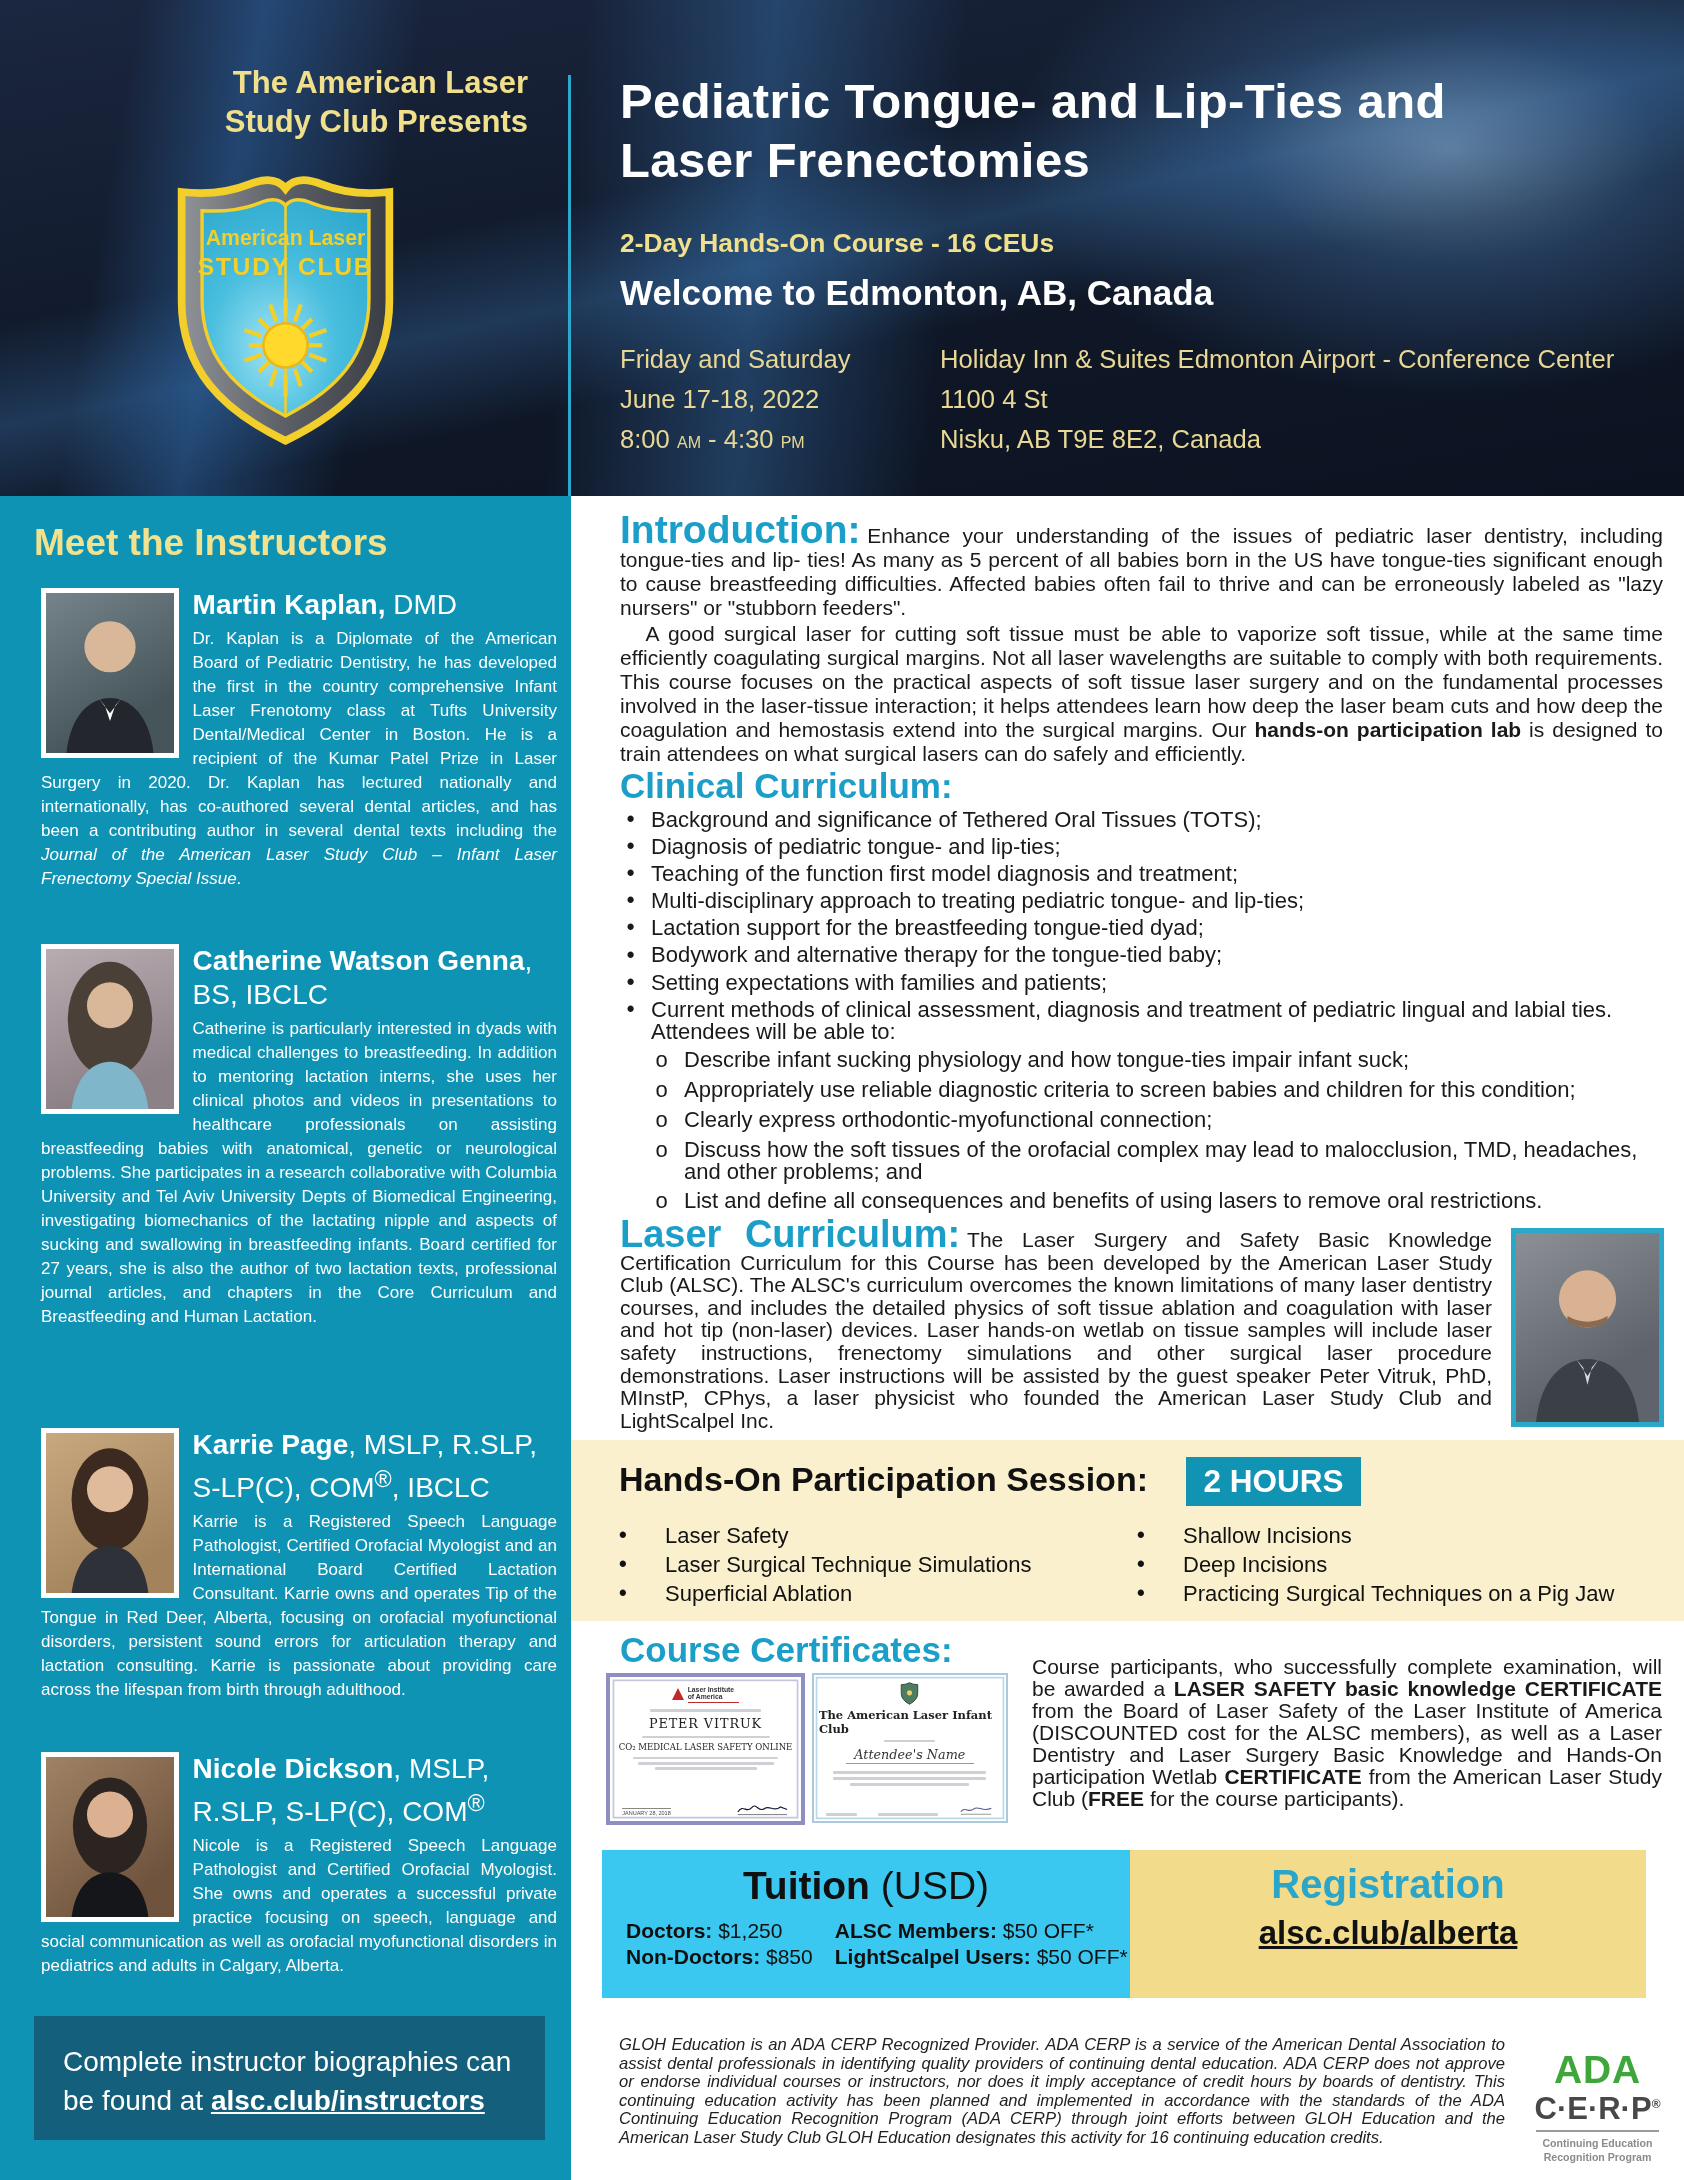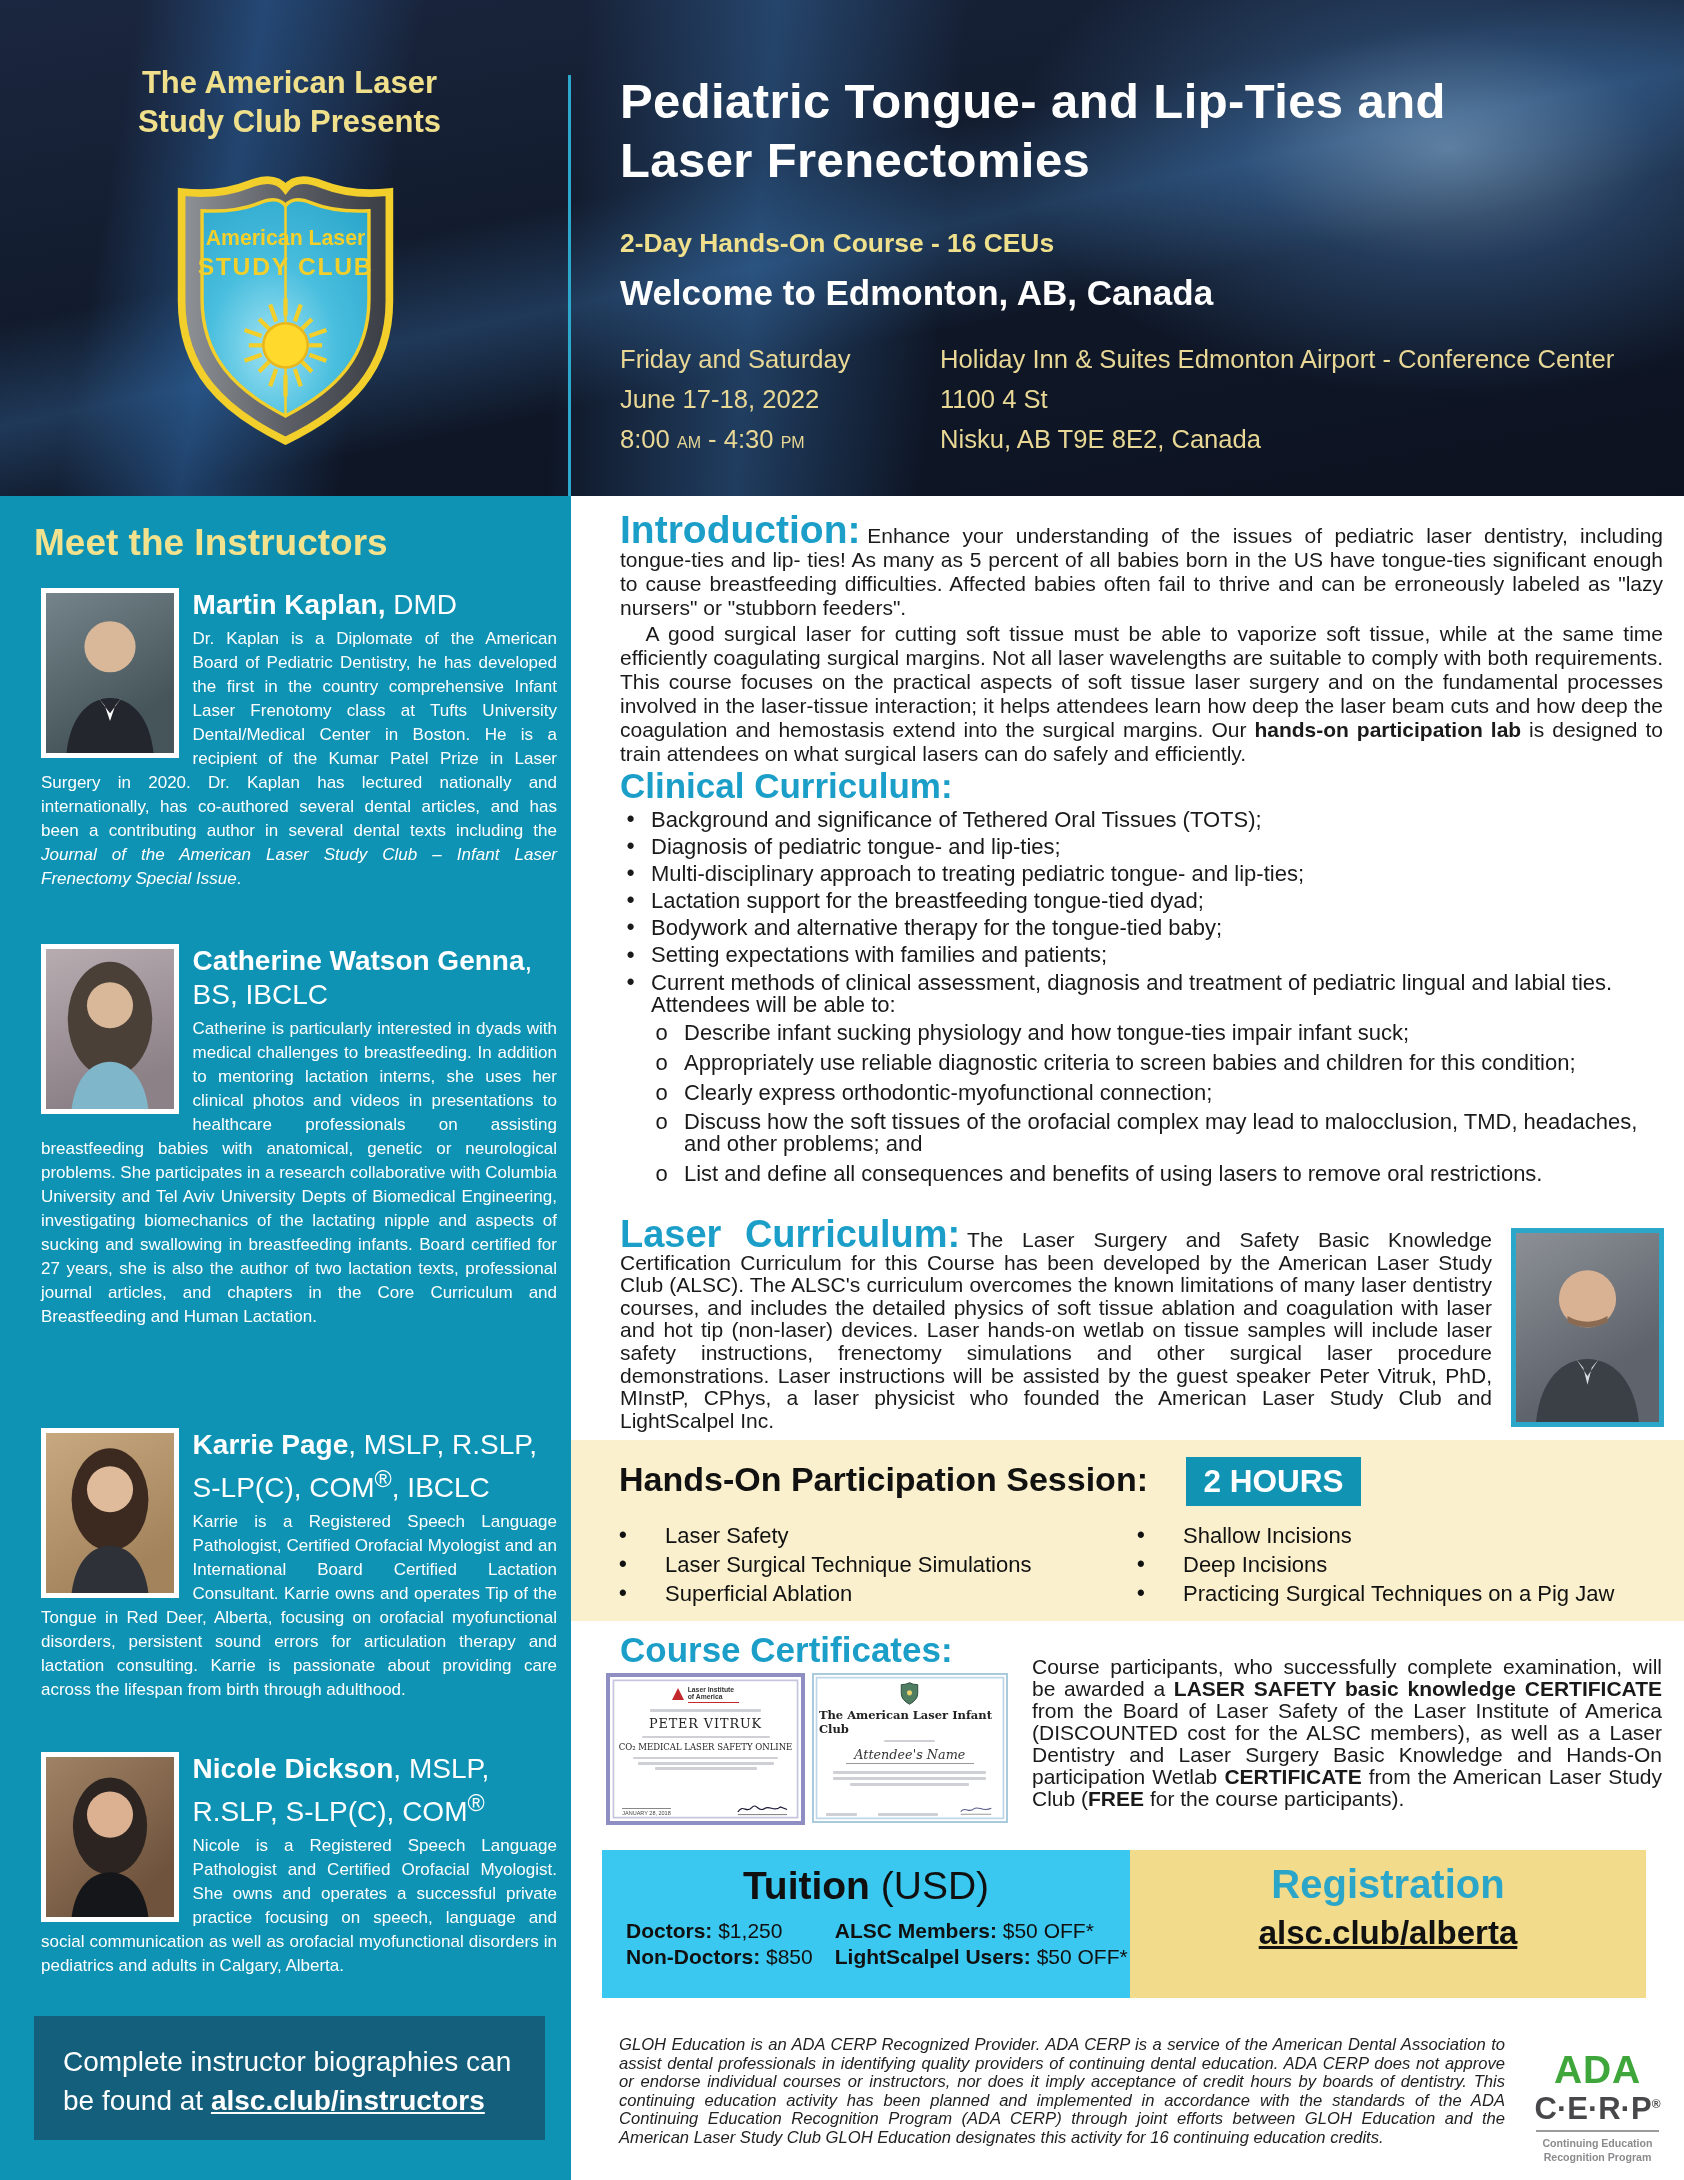--- a/index.html
+++ b/index.html
@@ -7,21 +7,21 @@
           font-family:"Liberation Sans", sans-serif;color:#1a1a1a;}
 
   
   .header{position:absolute;left:0;top:0;width:1685px;height:496px;
     background:
       radial-gradient(ellipse 647px 366px at 86% 30%, rgba(160,205,245,.50), rgba(80,140,205,.30) 32%, rgba(25,55,95,0) 68%),
       linear-gradient(100deg, rgba(30,80,140,0) 8%, rgba(50,115,185,.45) 15%, rgba(30,80,140,0) 24%),
       linear-gradient(95deg, rgba(30,80,140,0) 34%, rgba(65,135,205,.35) 45%, rgba(30,80,140,0) 56%),
       linear-gradient(-12deg, rgba(20,60,110,0) 38%, rgba(70,140,210,.28) 50%, rgba(20,60,110,0) 62%),
       linear-gradient(170deg, #1b2740 0%, #111a2b 45%, #0c1220 100%);}
-  .presents{position:absolute;left:51px;top:63px;width:477px;text-align:center;
+  .presents{position:absolute;left:51px;top:63px;width:477px;text-align:right;
     color:#F0E08C;font-size:31px;line-height:39px;font-weight:bold;}
   .shield{position:absolute;left:155px;top:158px;}
   .hdr-divider{position:absolute;left:568px;top:75px;width:2.6px;height:421px;background:#2CA8CC;}
   .title{position:absolute;left:620px;top:72px;width:1031px;color:#ffffff;
     font-size:49px;line-height:59px;font-weight:bold;letter-spacing:0.4px;}
   .subtitle{position:absolute;left:620px;top:228px;color:#F0E08C;font-size:26.4px;font-weight:bold;}
   .welcome{position:absolute;left:620px;top:273px;color:#ffffff;font-size:35px;font-weight:bold;}
   .when{position:absolute;left:620px;top:339px;color:#E8D795;font-size:25.6px;line-height:40px;}
   .venue{position:absolute;left:940px;top:339px;color:#E8D795;font-size:25.6px;line-height:40px;}
   .sc{font-size:16px;}
@@ -241,20 +241,21 @@
 
   <section class="intro">
     <span class="h1c">Introduction:</span><span>Enhance your understanding of the issues of pediatric laser dentistry, including tongue-ties and lip- ties! As many as 5 percent of all babies born in the US have tongue-ties significant enough to cause breastfeeding difficulties. Affected babies often fail to thrive and can be erroneously labeled as "lazy nursers" or "stubborn feeders".</span>
     <p class="p2"><span>A good surgical laser for cutting soft tissue must be able to vaporize soft tissue, while at the same time efficiently coagulating surgical margins. Not all laser wavelengths are suitable to comply with both requirements. This course focuses on the practical aspects of soft tissue laser surgery and on the fundamental processes involved in the laser-tissue interaction; it helps attendees learn how deep the laser beam cuts and how deep the coagulation and hemostasis extend into the surgical margins. Our </span><b>hands-on participation lab</b><span> is designed to train attendees on what surgical lasers can do safely and efficiently.</span></p>
   </section>
 
   <section class="clinical">
     <h2 class="h2c">Clinical Curriculum:</h2>
     <div class="b-item">Background and significance of Tethered Oral Tissues (TOTS);</div>
     <div class="b-item">Diagnosis of pediatric tongue- and lip-ties;</div>
+    <div class="b-item">Teaching of the function first model diagnosis and treatment;</div>
     <div class="b-item">Multi-disciplinary approach to treating pediatric tongue- and lip-ties;</div>
     <div class="b-item">Lactation support for the breastfeeding tongue-tied dyad;</div>
     <div class="b-item">Bodywork and alternative therapy for the tongue-tied baby;</div>
     <div class="b-item">Setting expectations with families and patients;</div>
     <div class="b-item"><span>Current methods of clinical assessment, diagnosis and treatment of pediatric lingual and labial ties.</span><div>Attendees will be able to:</div></div>
     <div class="subs">
       <div class="o-item">Describe infant sucking physiology and how tongue-ties impair infant suck;</div>
       <div class="o-item">Appropriately use reliable diagnostic criteria to screen babies and children for this condition;</div>
       <div class="o-item">Clearly express orthodontic-myofunctional connection;</div>
       <div class="o-item">Discuss how the soft tissues of the orofacial complex may lead to malocclusion, TMD, headaches, and other problems; and</div>

